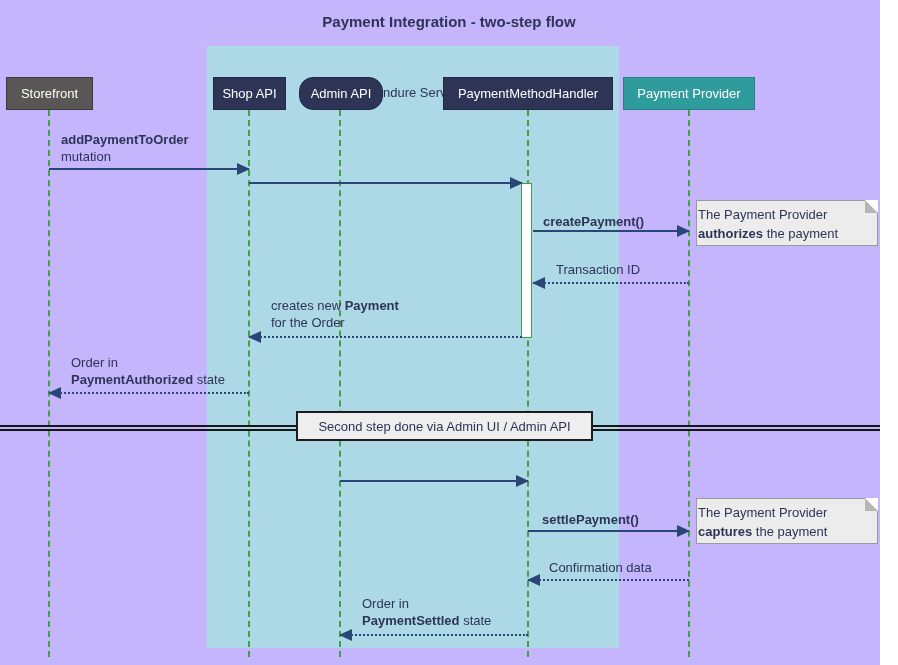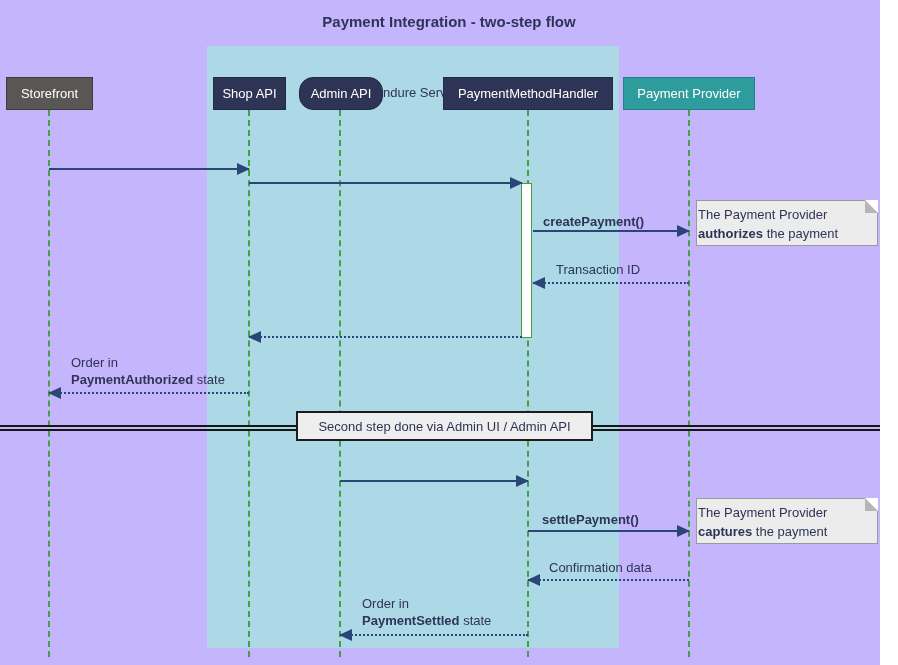--- a/index.html
+++ b/index.html
@@ -61,20 +61,24 @@
   </div>
   <div class="participant p-navy" style="left:443px;width:170px;">
     <span>PaymentMethodHandler</span>
   </div>
   <div class="participant p-teal" style="left:623px;width:132px;">
     <span>Payment Provider</span>
   </div>
 
   <div class="activation"></div>
 
+  <div class="mlabel" style="left:61px;top:131px;">
+    <b>addPaymentToOrder</b><br>
+    <span>mutation</span>
+  </div>
   <div class="arrow" style="left:49px;top:168px;width:200px;">
     <i class="head right"></i>
   </div>
 
   <div class="arrow" style="left:249px;top:182px;width:273px;">
     <i class="head right"></i>
   </div>
 
   <div class="mlabel" style="left:543px;top:213px;">
     <b>createPayment()</b>
@@ -89,20 +93,24 @@
     <b>authorizes</b><span> the payment</span>
   </div>
 
   <div class="mlabel" style="left:556px;top:261px;">
     <span>Transaction ID</span>
   </div>
   <div class="arrow dotted" style="left:533px;top:282px;width:156px;">
     <i class="head left"></i>
   </div>
 
+  <div class="mlabel" style="left:271px;top:297px;">
+    <span>creates new </span><b>Payment</b><br>
+    <span>for the Order</span>
+  </div>
   <div class="arrow dotted" style="left:249px;top:336px;width:273px;">
     <i class="head left"></i>
   </div>
 
   <div class="mlabel" style="left:71px;top:354px;">
     <span>Order in</span><br>
     <b>PaymentAuthorized</b><span> state</span>
   </div>
   <div class="arrow dotted" style="left:49px;top:392px;width:200px;">
     <i class="head left"></i>

